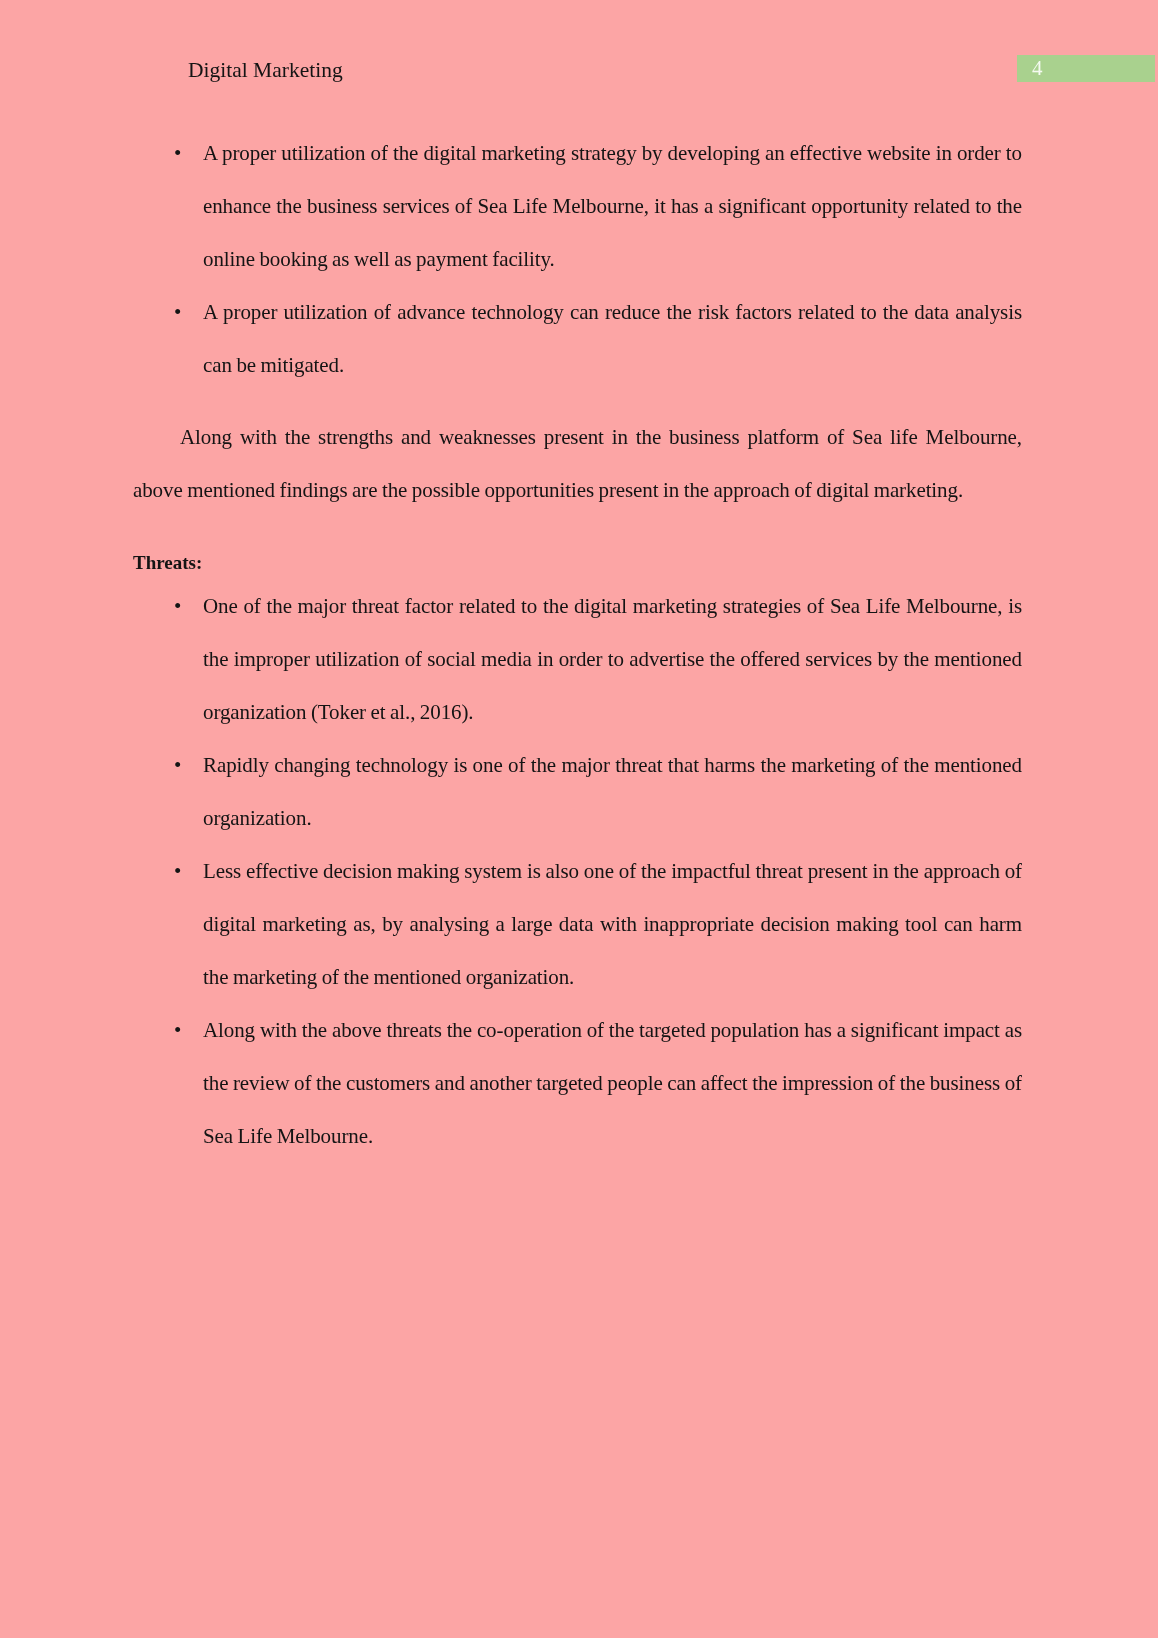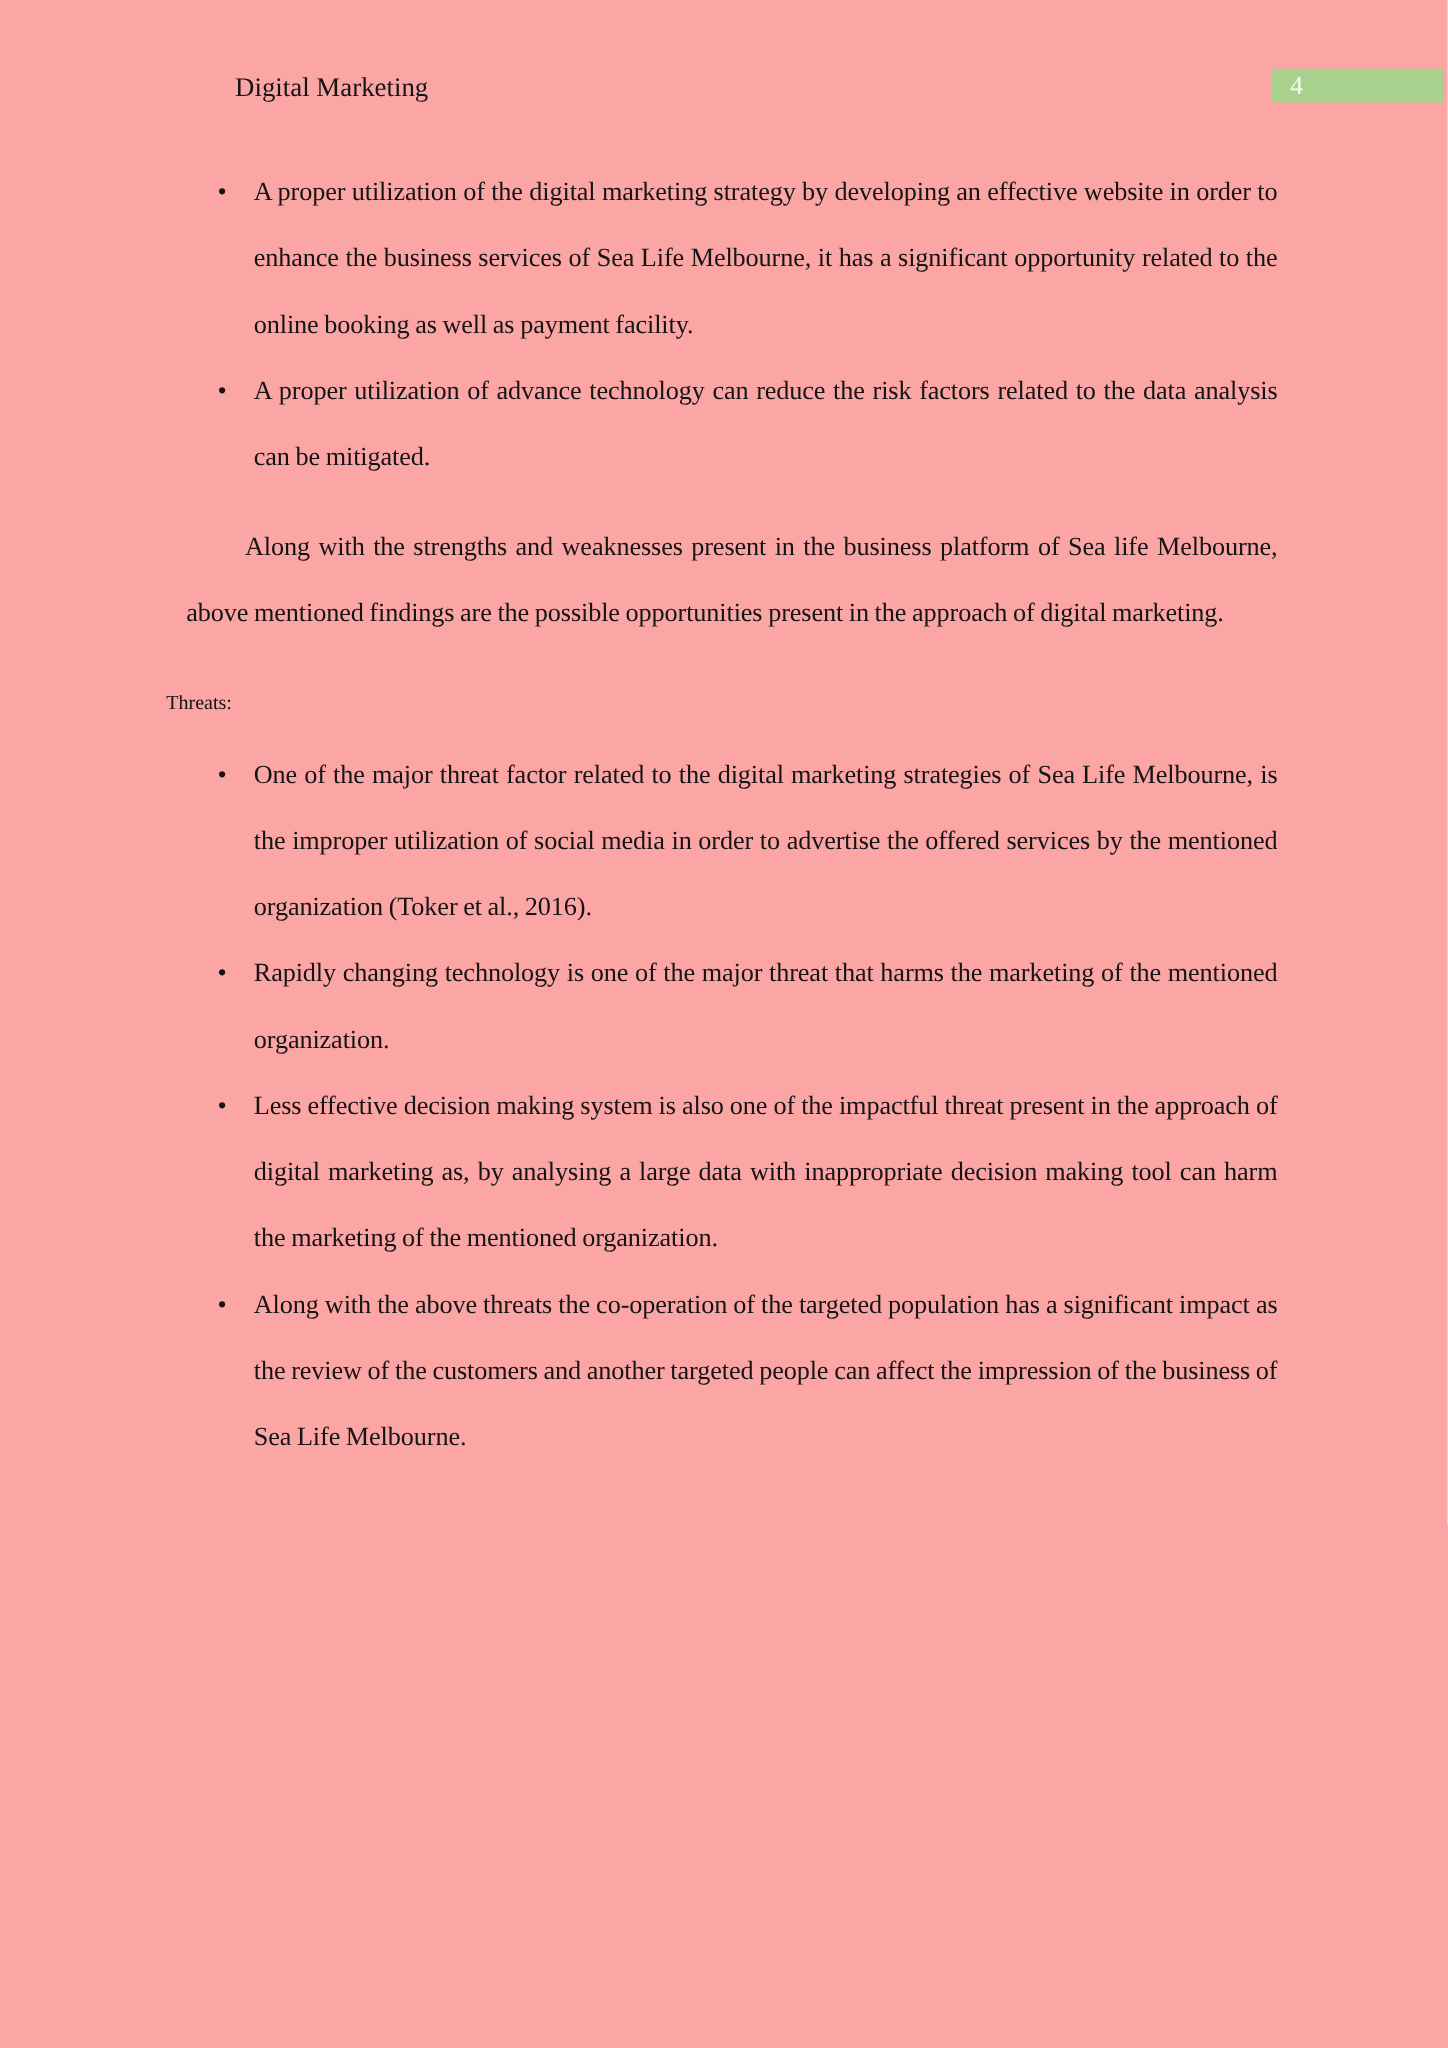--- a/index.html
+++ b/index.html
@@ -61,31 +61,31 @@
     padding-left: 70px;
     text-align: justify;
   }
   ul.bullet-list .bullet {
     position: absolute;
     left: 41px;
     top: 0;
     line-height: 53px;
   }
   p.para {
-    margin: 19px 0 0 16px;
+    margin: 19px 0 0 0;
     text-indent: 47px;
     text-align: justify;
   }
   p.para.final {
     margin-top: 24px;
   }
   h2.section-heading {
-    margin: 30px 0 14px 0;
-    font-size: 16px;
-    font-weight: normal;
+    margin: 30px 0 1px 0;
+    font-size: 19px;
+    font-weight: bold;
     line-height: 32px;
     text-align: left;
     letter-spacing: 0;
   }
 </style>
 </head>
 <body>
 
 <div class="page">
 

